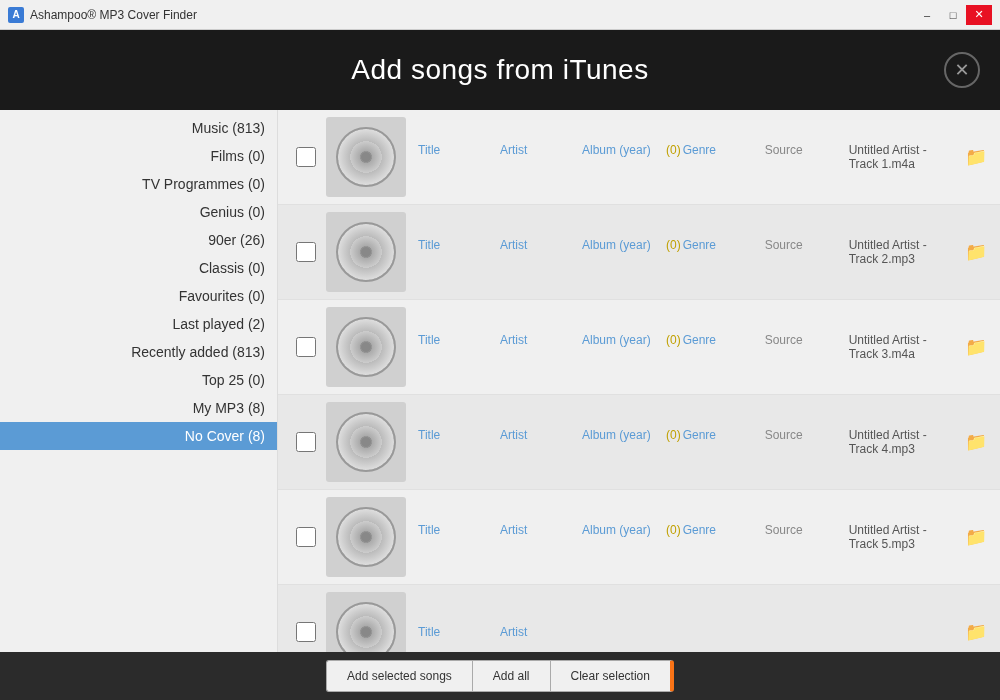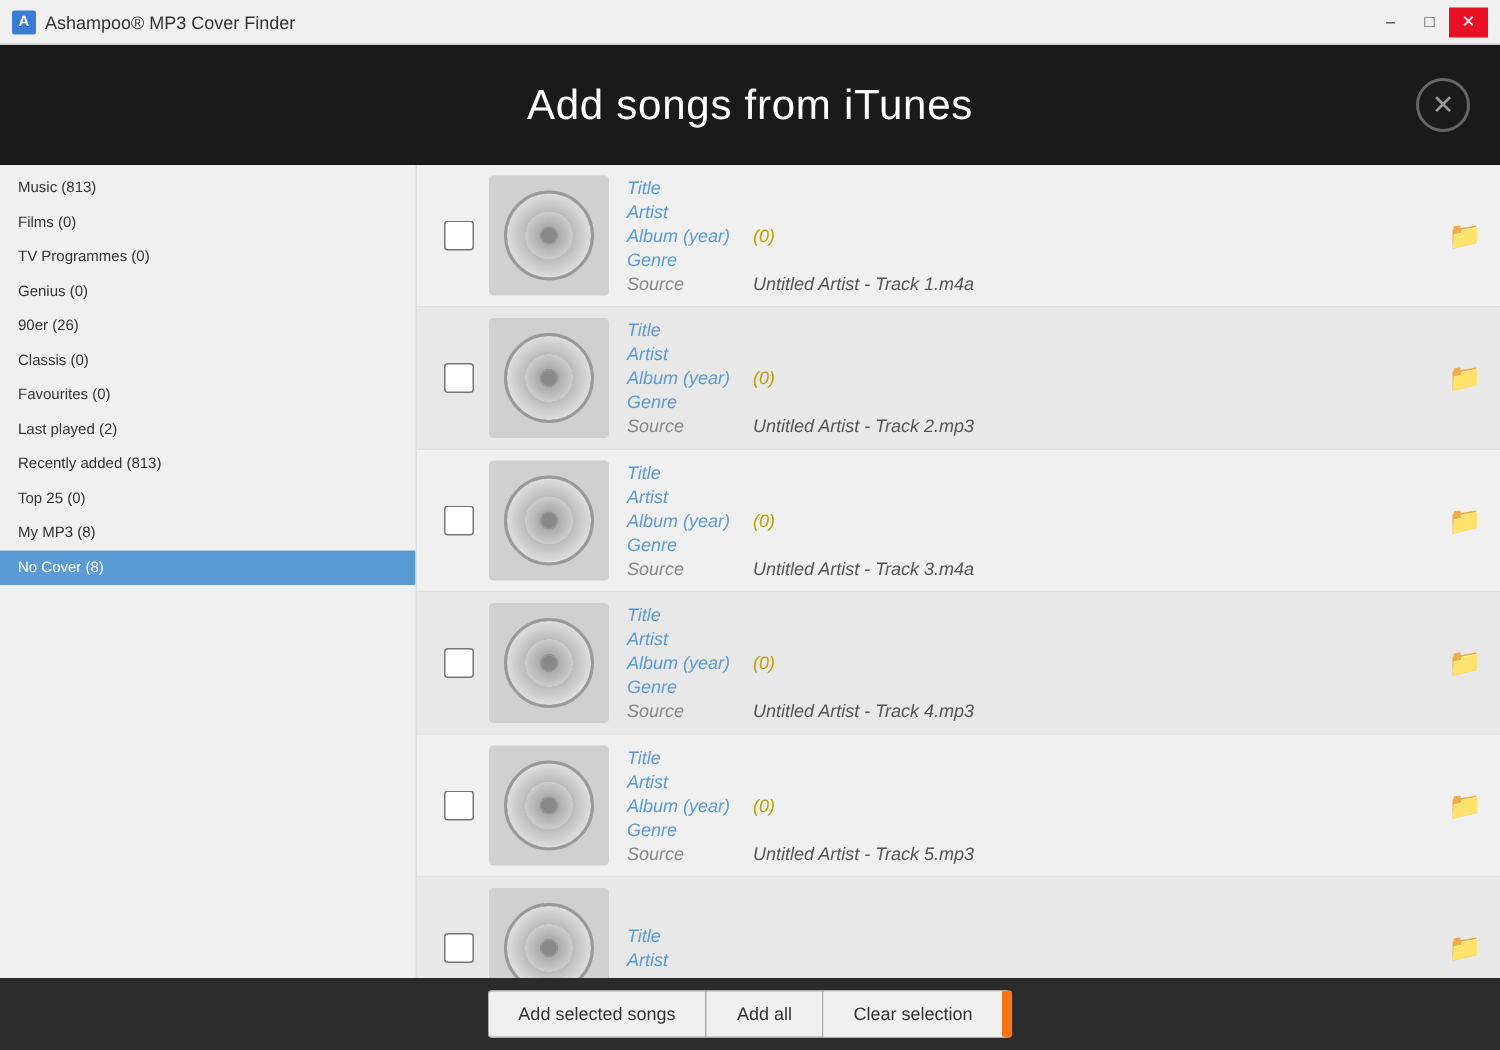--- a/index.html
+++ b/index.html
@@ -118,22 +118,23 @@
       min-width: 278px;
       background: #f0f0f0;
       border-right: 1px solid #ddd;
       overflow-y: auto;
       padding: 4px 0;
     }
     .sidebar-item {
       padding: 6px 12px;
       cursor: pointer;
       color: #333;
-      font-size: 10px;
+      font-size: 14px;
       white-space: nowrap;
+      text-align: right;
     }
     .sidebar-item.active {
       background: #5b9bd5;
       color: white;
     }
 
     
     .song-list {
       flex: 1;
       overflow-y: auto;
@@ -187,23 +188,22 @@
       width: 10px;
       height: 10px;
       border-radius: 50%;
       background: #888;
       border: 1px solid #999;
     }
 
     .song-details {
       flex: 1;
       display: flex;
-      flex-direction: column;
+      flex-direction: row;
       gap: 2px;
-      font-style: italic;
     }
     .song-field {
       display: flex;
       gap: 4px;
       font-size: 12px;
     }
     .field-label {
       color: #5b9bd5;
       font-weight: 500;
       min-width: 80px;
@@ -246,21 +246,21 @@
     .footer-btn {
       padding: 8px 20px;
       border: 1px solid #aaa;
       background: #f0f0f0;
       cursor: pointer;
       font-size: 12px;
       color: #333;
       border-right: none;
     }
     .footer-btn:first-child { border-radius: 3px 0 0 3px; }
-    .footer-btn:last-child { border-right: 7px solid #f97316; border-radius: 0 3px 3px 0; }
+    .footer-btn:last-child { border-right: 4px solid #f97316; border-radius: 0 3px 3px 0; }
   </style>
 </head>
 <body>
 
 <div class="title-bar">
   <div class="title-bar-left">
     <div class="title-bar-icon">A</div>
     <span class="title-bar-text">Ashampoo® MP3 Cover Finder</span>
   </div>
   <div class="title-bar-buttons">

